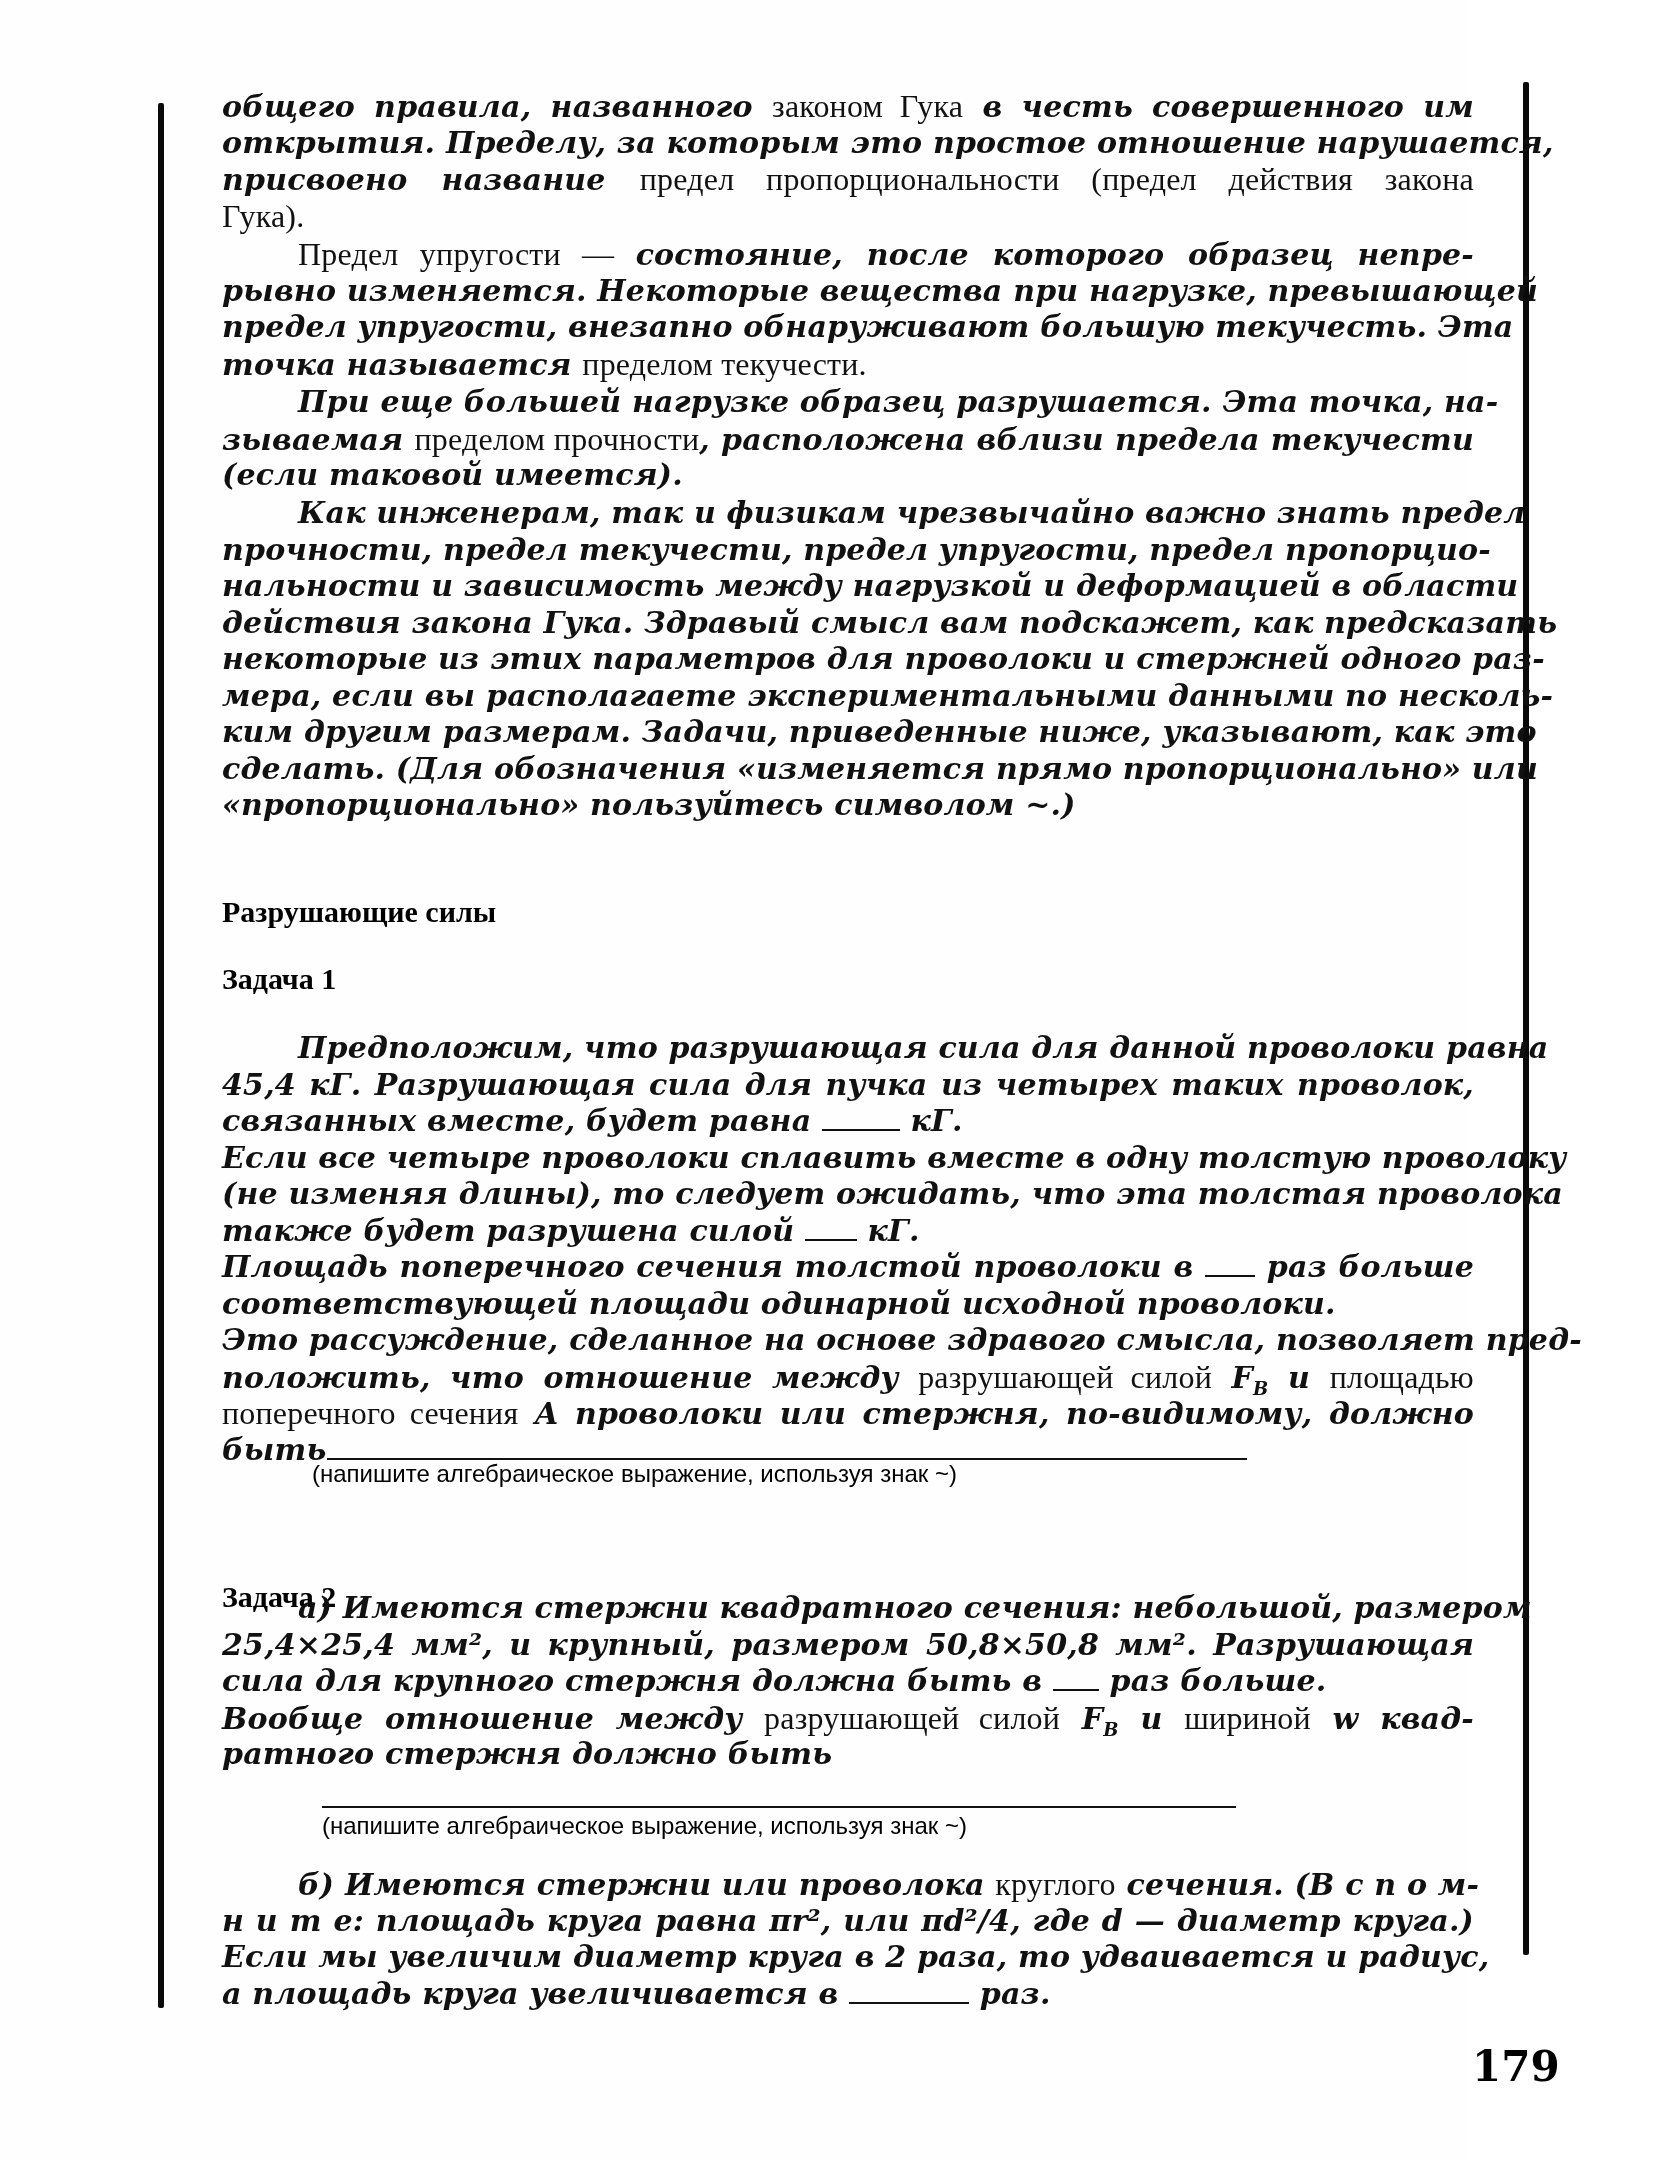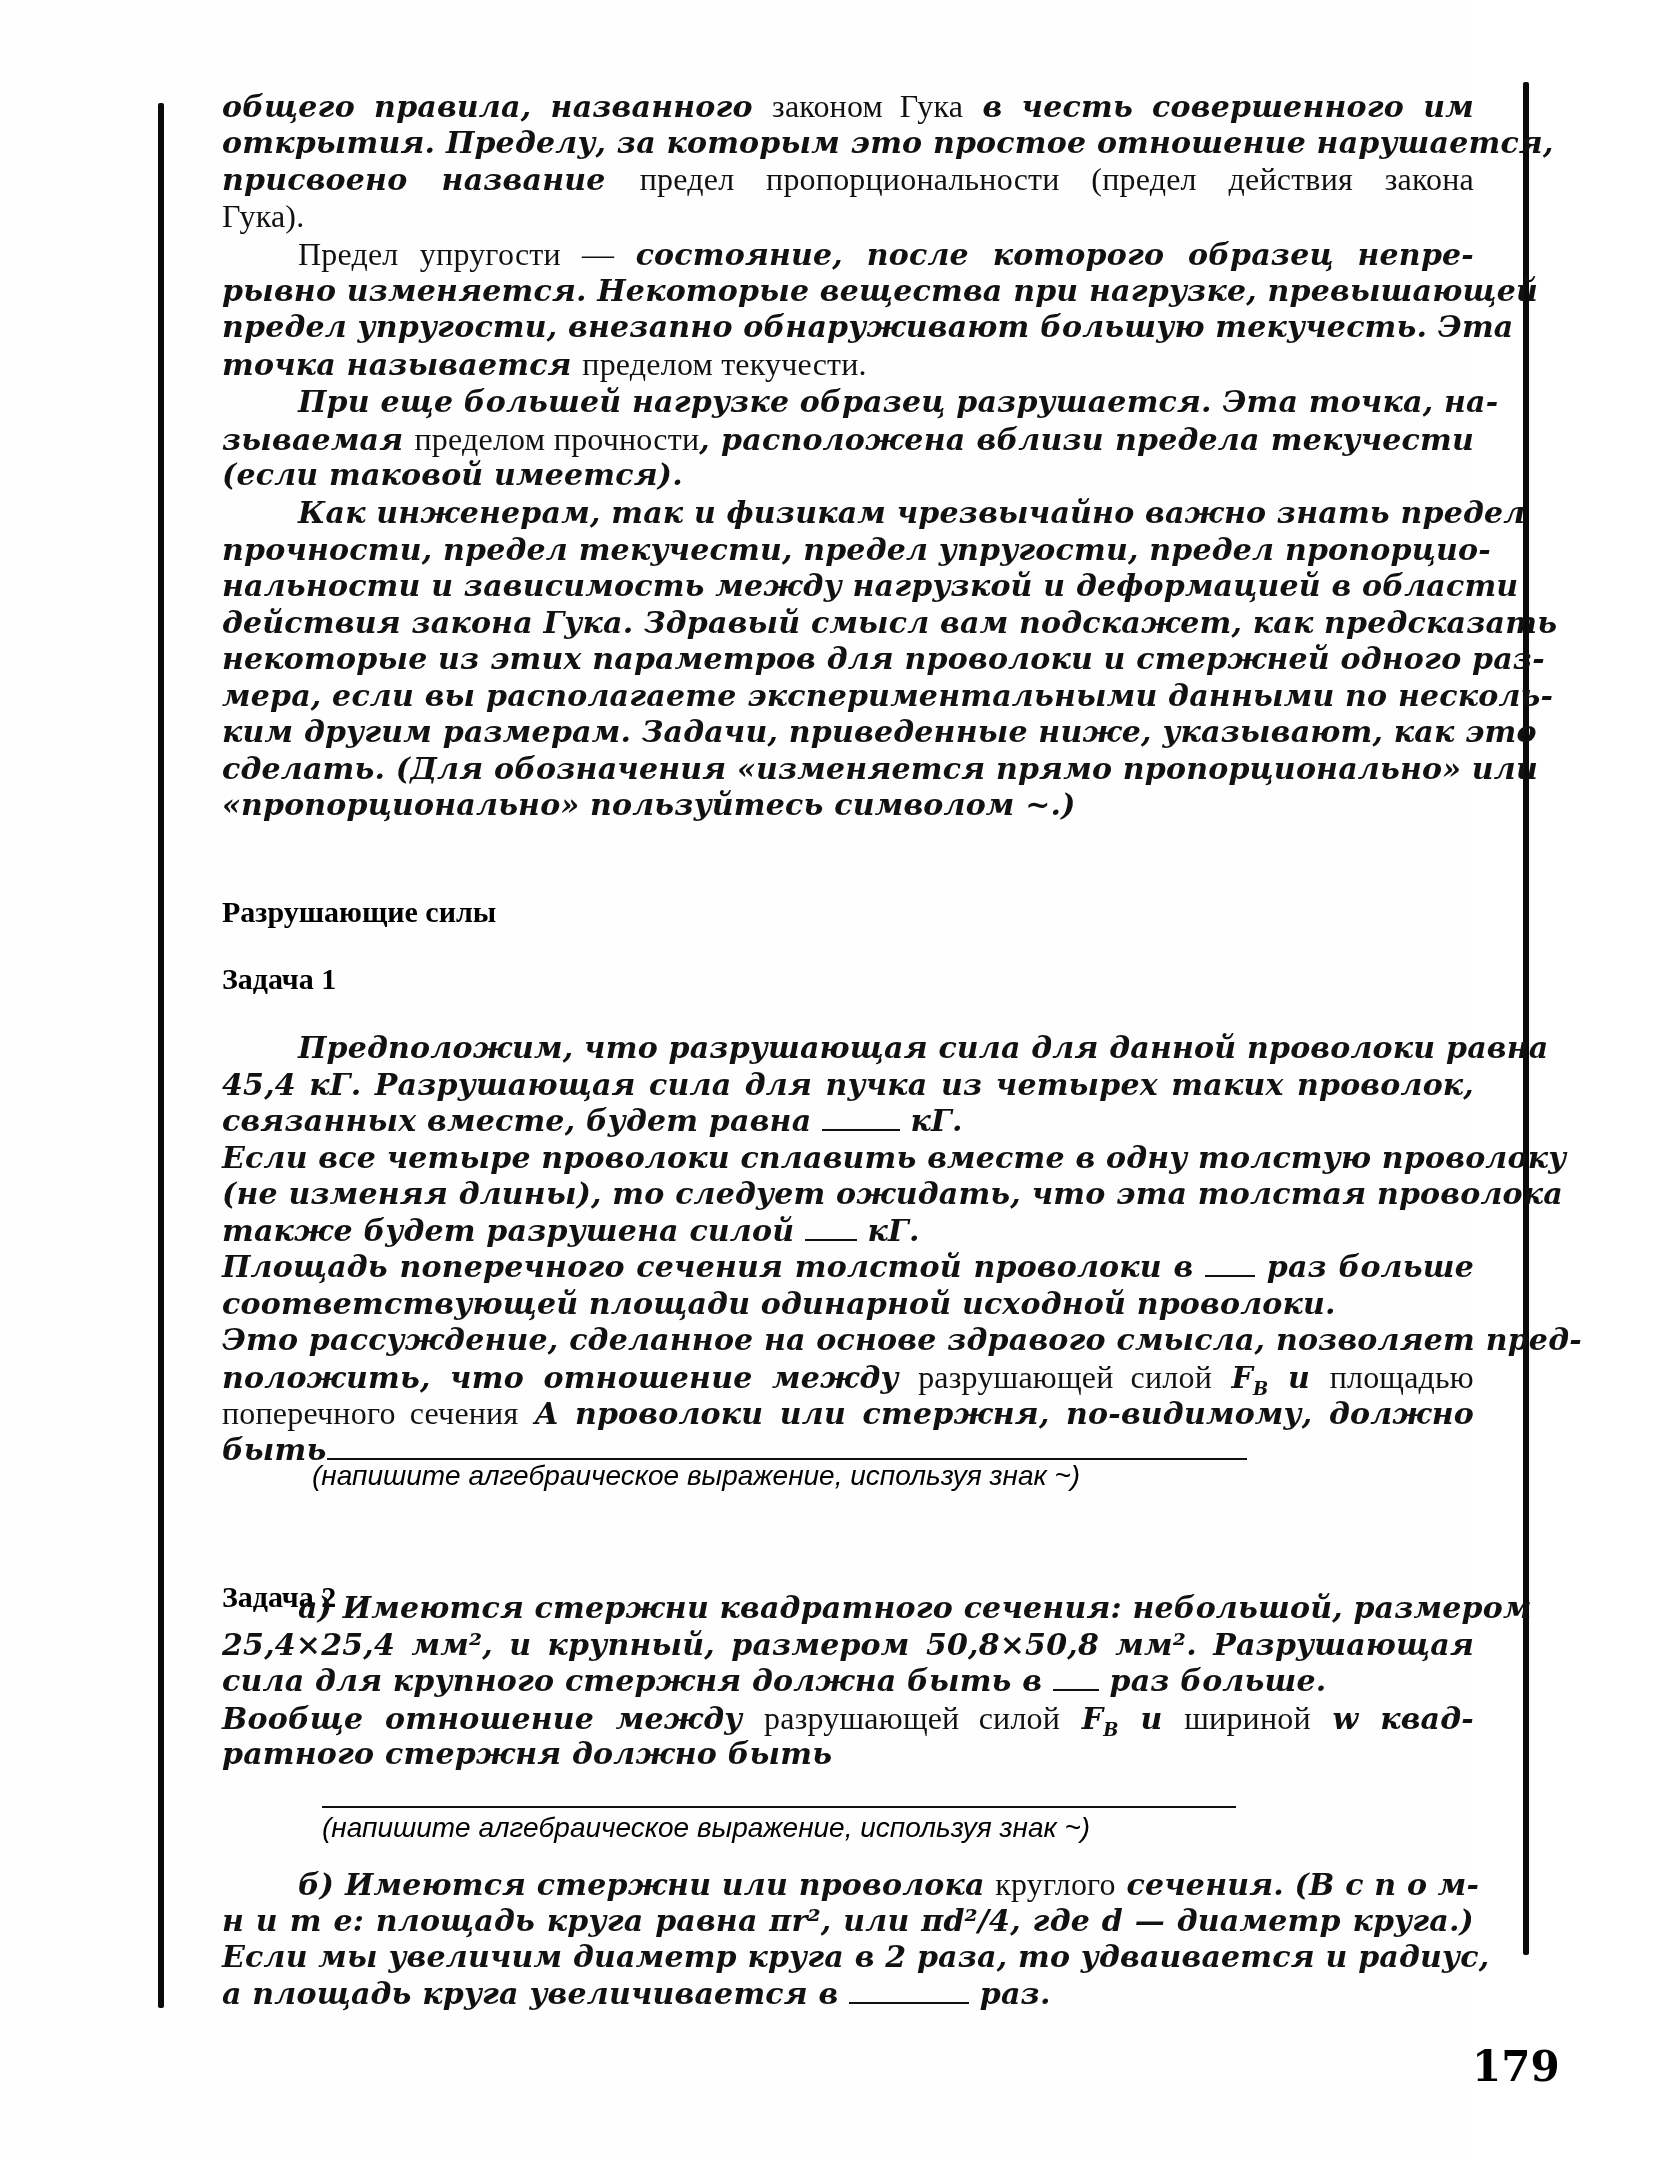--- a/index.html
+++ b/index.html
@@ -8,21 +8,21 @@
   .bar { position: absolute; background: #0a0a0a; width: 6px; border-radius: 2px; }
   .bar-left { left: 158px; top: 103px; height: 1905px; }
   .bar-right { left: 1523px; top: 82px; height: 1873px; }
   .line { font-size: 30px; line-height: 36.5px; height: 36.5px; white-space: nowrap; text-align: justify; text-align-last: justify; letter-spacing: 0.2px; }
   .line.last { text-align-last: left; }
   .line .it { font-style: italic; font-weight: bold; }
   .line .rm { font-style: normal; font-weight: normal; font-family: "Liberation Serif", serif; font-size: 32px; }
   .indent { padding-left: 76px; }
   .heading { font-family: "Liberation Serif", serif; font-weight: bold; font-size: 30px; position: absolute; left: 222px; }
   .blank { display: inline-block; border-bottom: 2px solid #111; vertical-align: baseline; height: 1px; }
-  .note { font-family: "Liberation Sans", sans-serif; font-size: 28px; position: absolute; white-space: nowrap; font-style: italic; }
+  .note { font-family: "Liberation Sans", sans-serif; font-size: 24px; position: absolute; white-space: nowrap; }
   .pagenum { position: absolute; left: 1472px; top: 2042px; font-family: "DejaVu Serif", serif; font-weight: bold; font-size: 42px; }
   .rule { position: absolute; height: 2px; background: #111; }
   .block { position: absolute; left: 222px; width: 1252px; font-family: "DejaVu Serif", "Liberation Serif", serif; color: #111; }
 </style>
 </head>
 <body>
 
 <div class="page">
   <div class="bar bar-left"></div>
   <div class="bar bar-right"></div>

